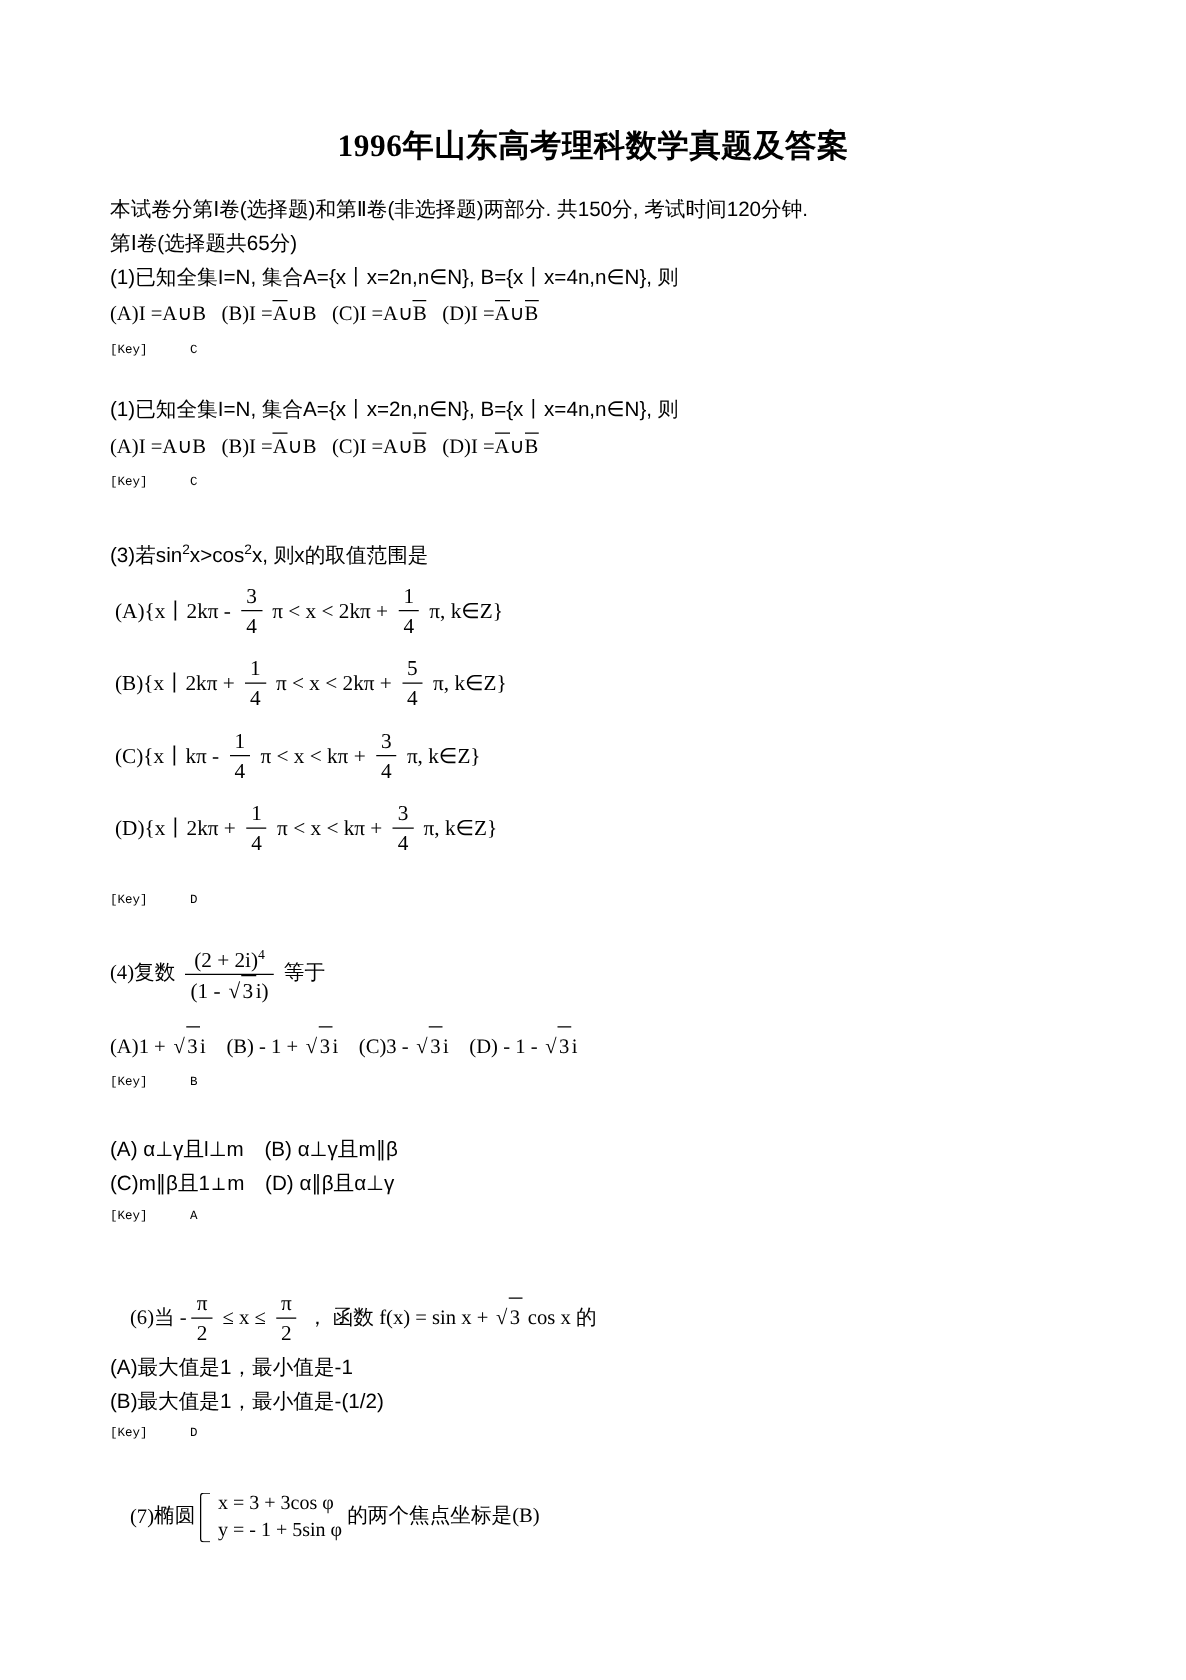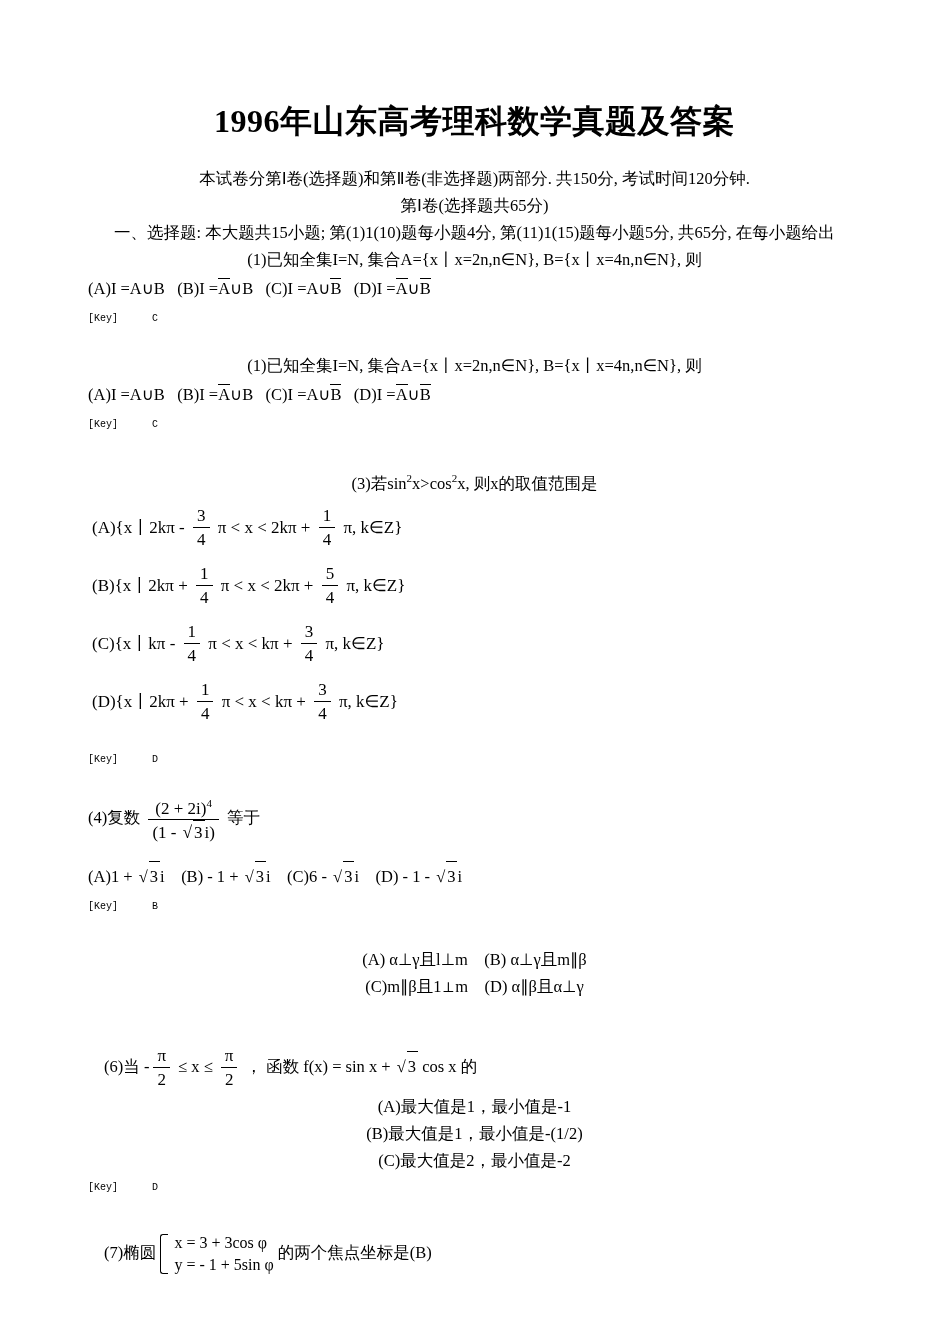--- a/index.html
+++ b/index.html
@@ -17,33 +17,32 @@
     position: relative;
     width: 949px;
     min-height: 1344px;
     box-sizing: border-box;
     padding: 100px 88px 40px 88px;
   }
   .doc-title {
     text-align: center;
     font-family: "Liberation Serif", serif;
     font-weight: bold;
-    font-size: 32px;
+    font-size: 25px;
     letter-spacing: 0.5px;
     margin: 0 0 22px 0;
   }
   .para {
     font-size: 16.5px;
     line-height: 26px;
     margin: 0 0 1px 0;
     font-family: "Liberation Serif", serif;
   }
   .para.zh {
-    font-family: Liberation Serif, serif;
-    text-align: center;
+    font-family: Liberation Sans, sans-serif;
   }
   .key-line {
     font-family: "Liberation Mono", monospace;
     font-size: 10px;
     line-height: 26px;
     margin: 0 0 1px 0;
   }
   .key-line .key-val {
     display: inline-block;
     margin-left: 34px;
@@ -138,21 +137,20 @@
 </style>
 </head>
 <body>
 
 <div class="page">
 
   <div class="doc-title">1996年山东高考理科数学真题及答案</div>
 
   <p class="para zh">本试卷分第Ⅰ卷(选择题)和第Ⅱ卷(非选择题)两部分. 共150分, 考试时间120分钟.</p>
   <p class="para zh">第Ⅰ卷(选择题共65分)</p>
-  <p class="para zh">一、选择题: 本大题共15小题; 第(1)1(10)题每小题4分, 第(11)1(15)题每小题5分, 共65分, 在每小题给出</p>
 
   <p class="para zh">
     <span>(1)</span><span>已知全集I=N, 集合A={x丨x=2n,n∈N}, B={x丨x=4n,n∈N}, 则</span>
   </p>
   <p class="opt-row">
     <span><span>(A)I =</span>A∪B</span>&nbsp;&nbsp;
     <span><span>(B)I =</span><span class="overline">A</span>∪B</span>&nbsp;&nbsp;
     <span><span>(C)I =A∪</span><span class="overline">B</span></span>&nbsp;&nbsp;
     <span><span>(D)I =</span><span class="overline">A</span>∪<span class="overline">B</span></span>
   </p>
@@ -261,31 +259,34 @@
       <span class="den"><span>(1 -</span> <span class="sqrt">√<span class="radicand">3</span></span><span>i)</span></span>
     </span>
     <span>等于</span>
   </p>
 
   <div class="gap-sm"></div>
 
   <p class="opt-row">
     <span><span>(A)1 +</span> <span class="sqrt">√<span class="radicand">3</span></span><span>i</span></span>&nbsp;&nbsp;&nbsp;
     <span><span>(B) - 1 +</span> <span class="sqrt">√<span class="radicand">3</span></span><span>i</span></span>&nbsp;&nbsp;&nbsp;
-    <span><span>(C)6 -</span> <span class="sqrt">√<span class="radicand">3</span></span><span>i</span></span>&nbsp;&nbsp;&nbsp;
+    <span><span>(C)3 -</span> <span class="sqrt">√<span class="radicand">3</span></span><span>i</span></span>&nbsp;&nbsp;&nbsp;
     <span><span>(D) - 1 -</span> <span class="sqrt">√<span class="radicand">3</span></span><span>i</span></span>
   </p>
   <p class="key-line">
     <span>[Key]</span><span class="key-val">B</span>
   </p>
 
   <div class="gap-lg"></div>
 
   <p class="para zh">(A) α⊥γ且l⊥m　(B) α⊥γ且m∥β</p>
   <p class="para zh">(C)m∥β且1⊥m　(D) α∥β且α⊥γ</p>
+  <p class="key-line">
+    <span>[Key]</span><span class="key-val">A</span>
+  </p>
 
   <div class="gap-lg"></div>
   <div class="gap-sm"></div>
 
   <p class="inline-complex">
     <span class="small-ind">(6)</span><span>当</span>
     <span>-</span><span class="bigfrac">
       <span class="num">π</span>
       <span class="bar"></span>
       <span class="den">2</span>
@@ -296,21 +297,20 @@
       <span class="bar"></span>
       <span class="den">2</span>
     </span>
     <span>，</span>
     <span>函数 f(x) = sin x +</span>
     <span class="sqrt">√<span class="radicand">3</span></span>
     <span>cos x 的</span>
   </p>
   <p class="para zh">(A)最大值是1，最小值是-1</p>
   <p class="para zh">(B)最大值是1，最小值是-(1/2)</p>
-  <p class="para zh">(C)最大值是2，最小值是-2</p>
   <p class="key-line">
     <span>[Key]</span><span class="key-val">D</span>
   </p>
 
   <div class="gap-lg"></div>
 
   <p class="inline-complex">
     <span class="small-ind">(7)</span><span>椭圆</span>
     <span class="cases">
       <span class="row">x = 3 + 3cos φ</span>

